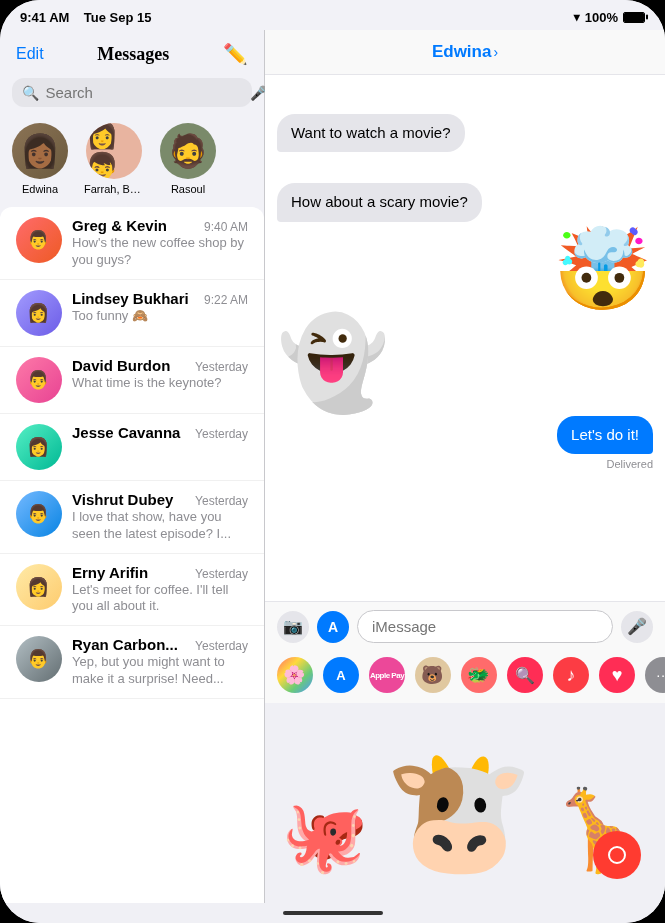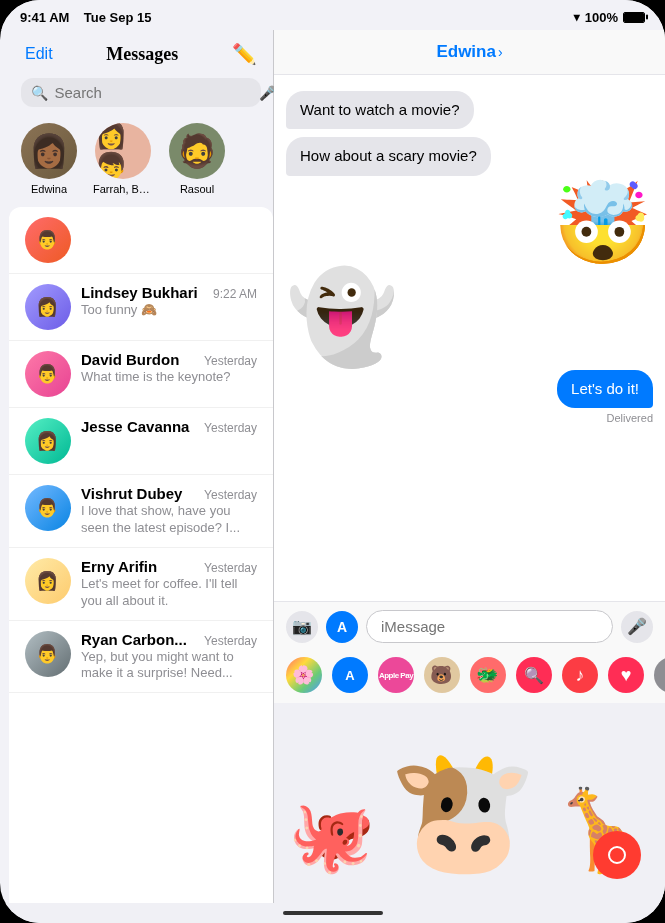--- a/index.html
+++ b/index.html
@@ -43,21 +43,20 @@
     .battery-icon::after {
       content: ''; position: absolute; right: -4px; top: 50%; transform: translateY(-50%);
       width: 2px; height: 5px; background: #000; border-radius: 1px;
     }
     .battery-fill { width: 100%; height: 100%; background: #000; border-radius: 1px; }
     
     .main-content {
       display: flex;
       flex: 1;
       overflow: hidden;
-      padding-left: 9px;
     }
     
     .left-panel {
       width: 265px;
       background: #f2f2f7;
       display: flex;
       flex-direction: column;
       border-right: 1px solid #c8c8cc;
       flex-shrink: 0;
     }
@@ -220,20 +219,21 @@
       padding: 9px 14px;
       border-radius: 18px;
       font-size: 15px;
       line-height: 1.35;
     }
     .bubble.received {
       background: #e5e5ea;
       color: #000;
       align-self: flex-start;
       border-bottom-left-radius: 4px;
+      margin-top: 23px;
     }
     .bubble.sent {
       background: #007aff;
       color: #fff;
       align-self: flex-end;
       border-bottom-right-radius: 4px;
     }
     .emoji-sticker {
       font-size: 80px;
       align-self: flex-end;
@@ -416,20 +416,27 @@
           <div class="contact-avatar rasoul">
             <span style="font-size:32px;">🧔</span>
           </div>
           <span class="contact-name">Rasoul</span>
         </div>
       </div>
 
       <div class="message-list">
         <div class="message-item">
           <div class="msg-avatar greg">👨</div>
+          <div class="msg-content">
+            <div class="msg-row1">
+              <span class="msg-name">Greg &amp; Kevin</span>
+              <span class="msg-time">9:40 AM</span>
+            </div>
+            <div class="msg-preview">How's the new coffee shop by you guys?</div>
+          </div>
         </div>
         <div class="message-item">
           <div class="msg-avatar lindsey">👩</div>
           <div class="msg-content">
             <div class="msg-row1">
               <span class="msg-name">Lindsey Bukhari</span>
               <span class="msg-time">9:22 AM</span>
             </div>
             <div class="msg-preview">Too funny 🙈</div>
           </div>

